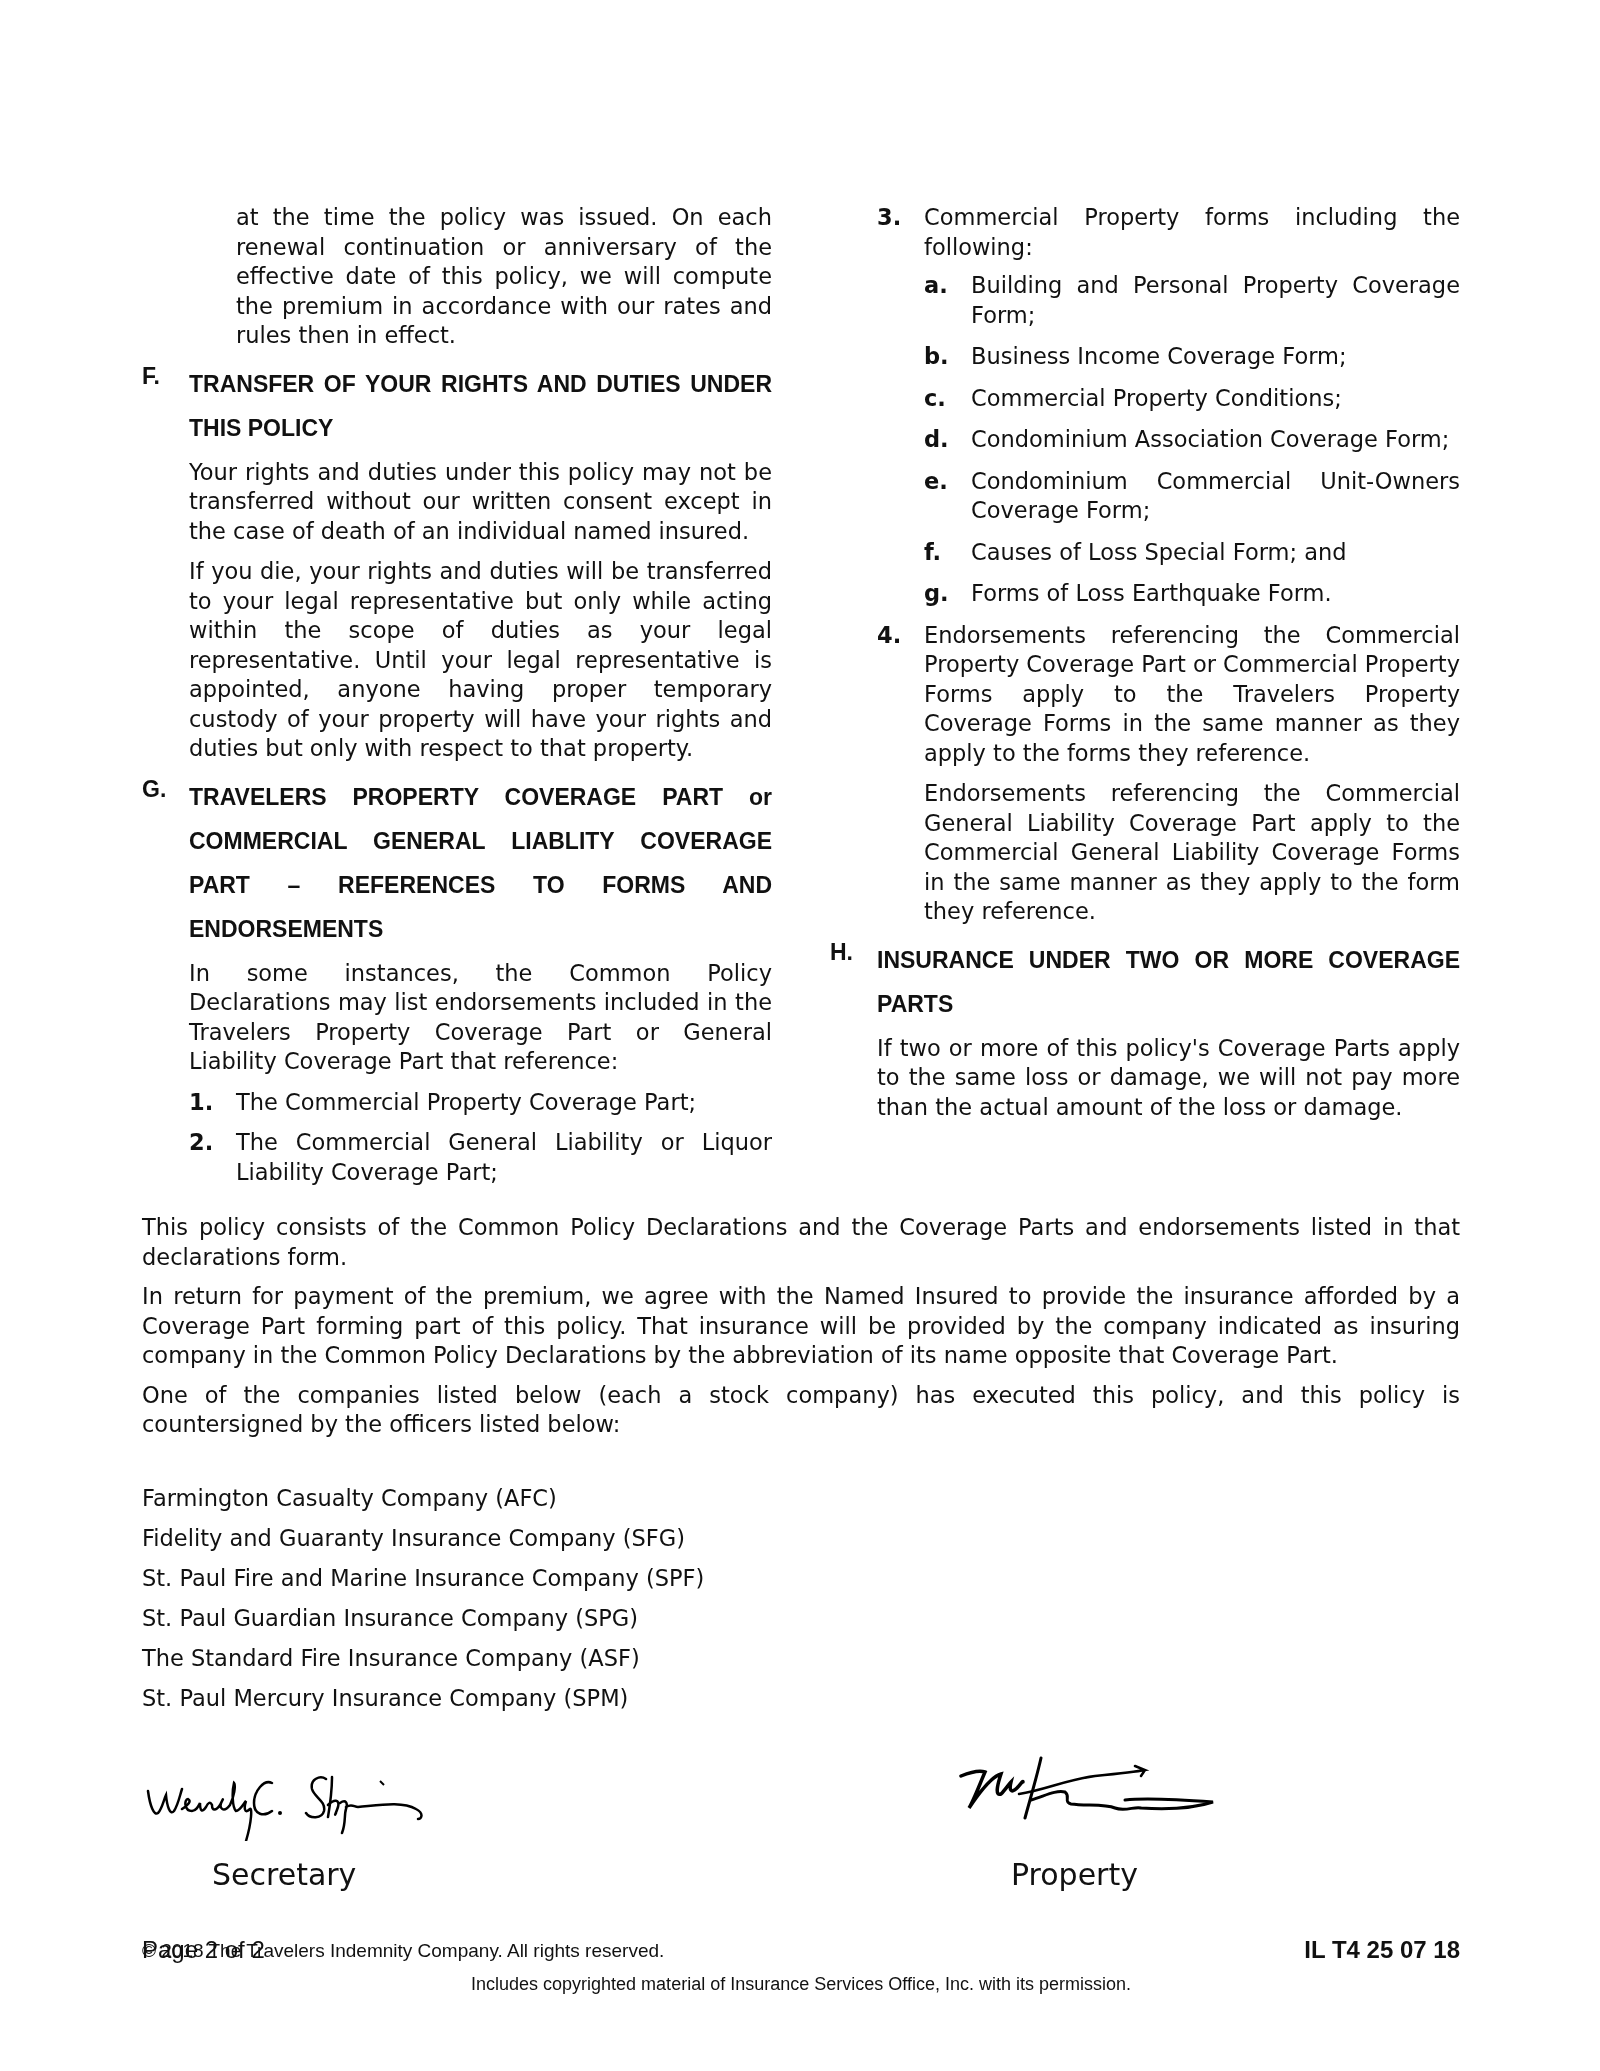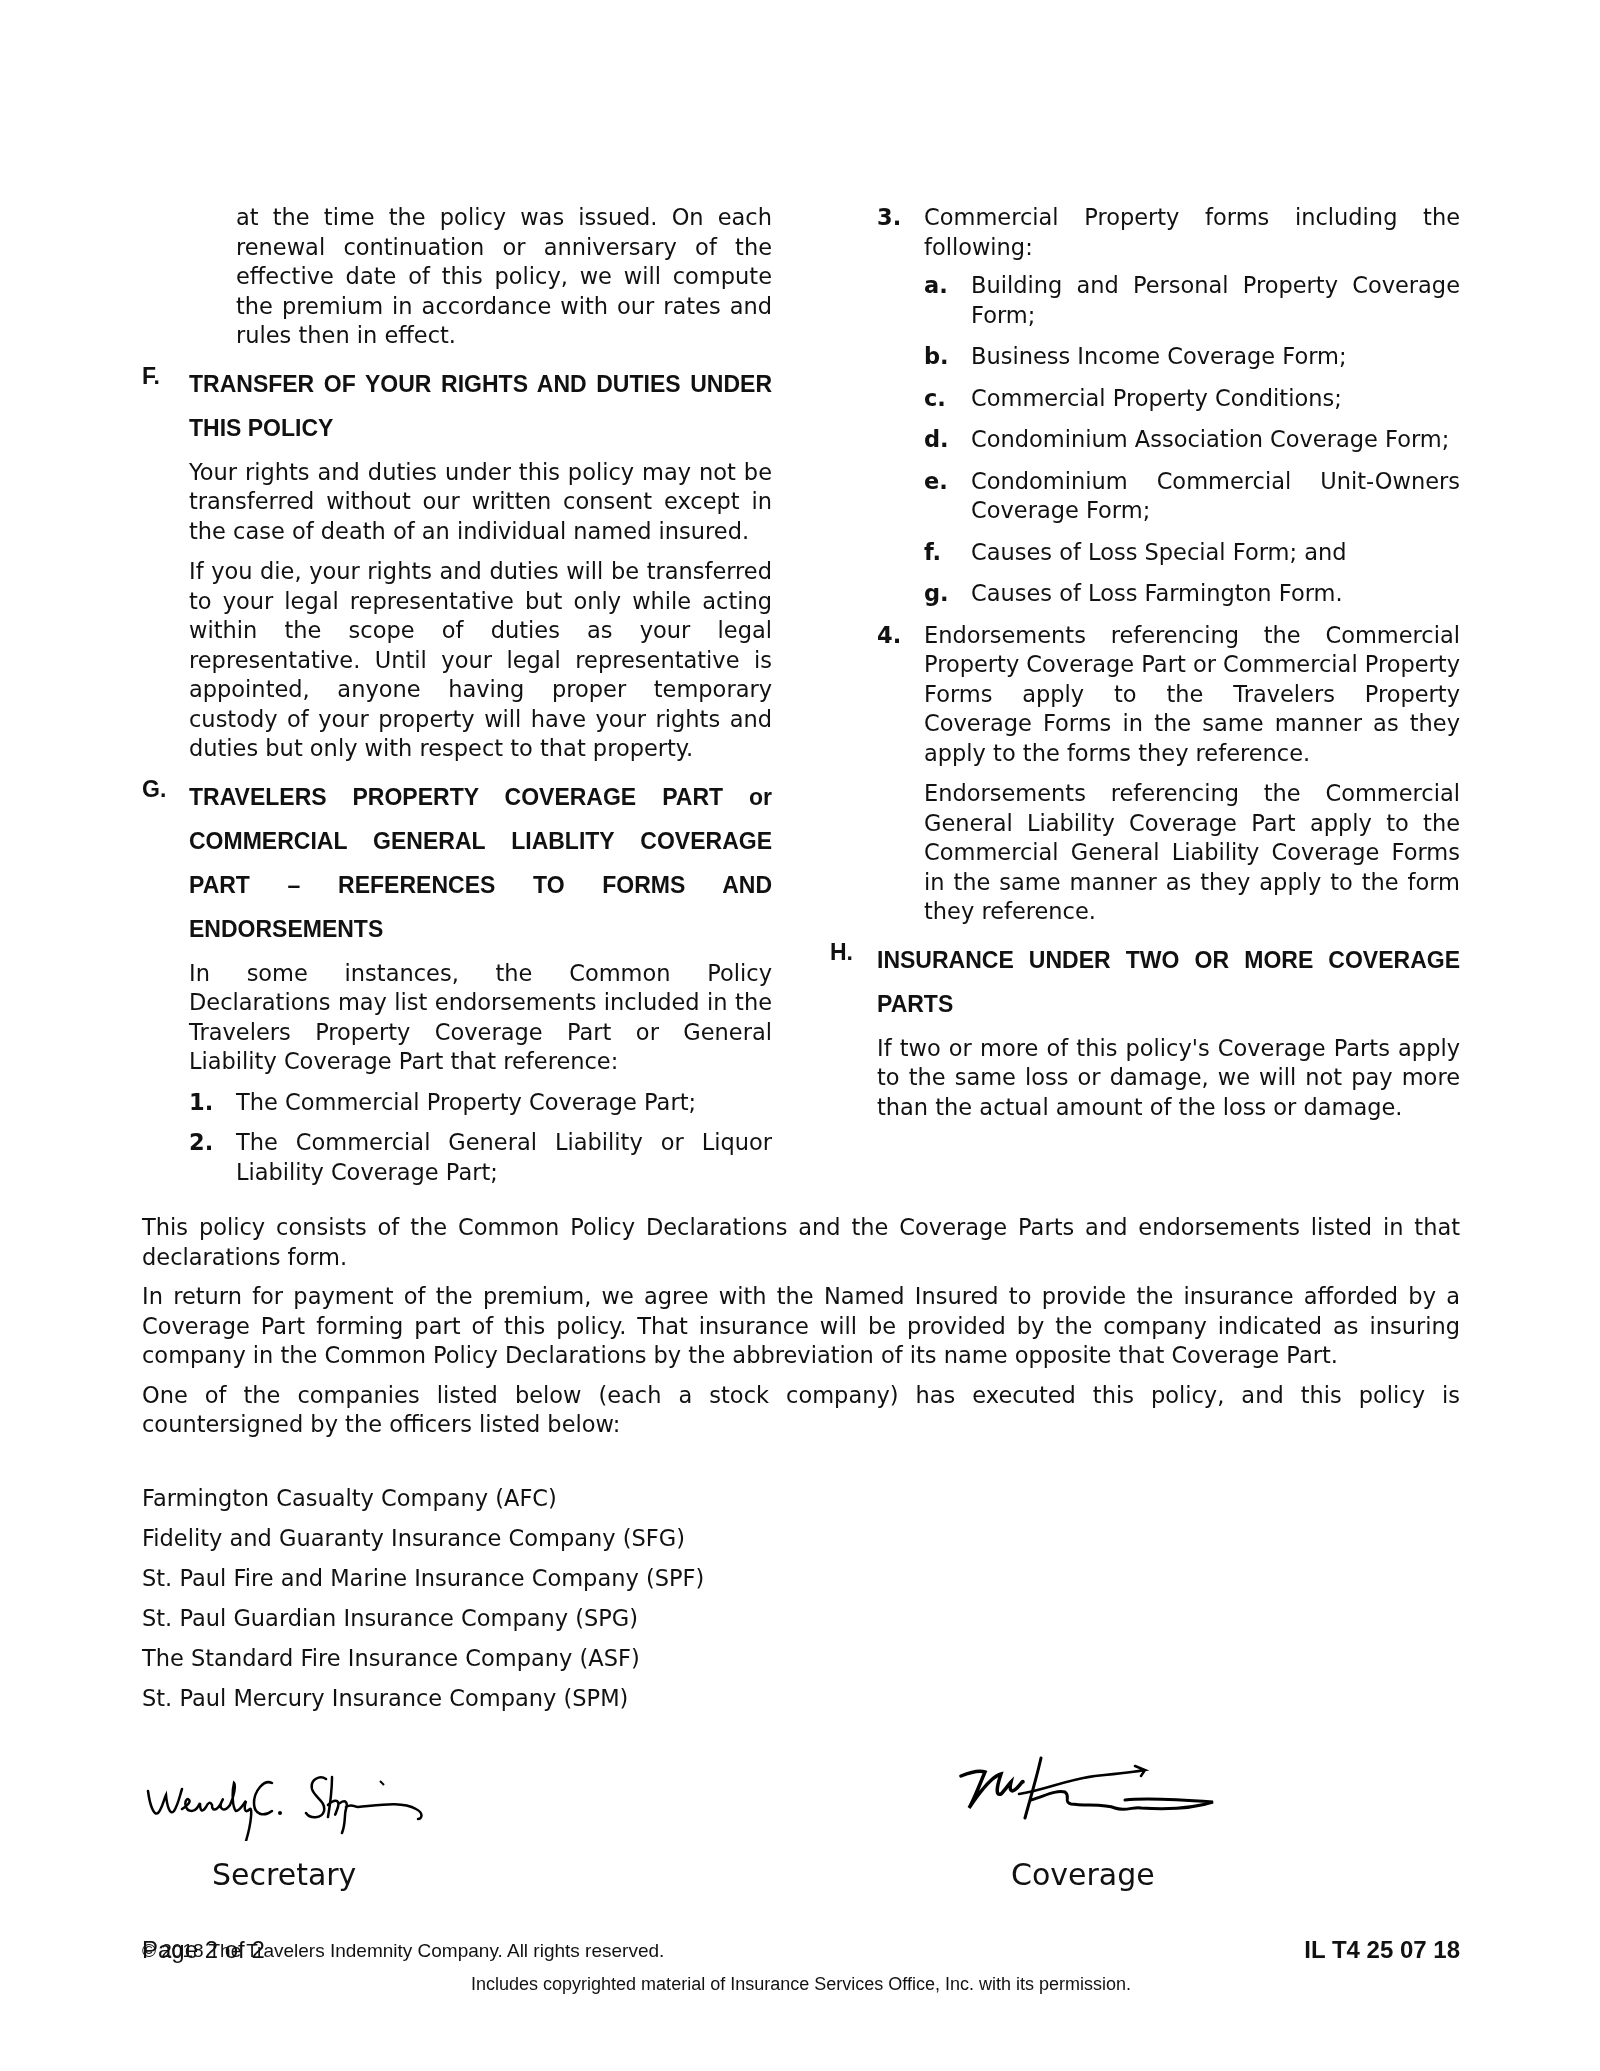--- a/index.html
+++ b/index.html
@@ -105,21 +105,21 @@
       <div class="sub-item" style="margin-left:0">
         <span class="sub-label">e.</span>
         <span class="sub-text just">Condominium Commercial Unit-Owners Coverage Form;</span>
       </div>
       <div class="sub-item" style="margin-left:0">
         <span class="sub-label">f.</span>
         <span class="sub-text just">Causes of Loss Special Form; and</span>
       </div>
       <div class="sub-item" style="margin-left:0">
         <span class="sub-label">g.</span>
-        <span class="sub-text just">Causes of Loss Farmington Form.</span>
+        <span class="sub-text just">Forms of Loss Earthquake Form.</span>
       </div>
     </div>
 
     <div class="right-num">
       <span class="num-label">4.</span>
       <span class="num-text just">Endorsements referencing the Commercial Property Coverage Part or Commercial Property Forms apply to the Travelers Property Coverage Forms in the same manner as they apply to the forms they reference.</span>
     </div>
     <p class="right-cont just">Endorsements referencing the Commercial General Liability Coverage Part apply to the Commercial General Liability Coverage Forms in the same manner as they apply to the form they reference.</p>
 
     <div class="sec">
@@ -152,21 +152,21 @@
     <path d="M240 20 L244 24" stroke="#000" stroke-width="2"></path>
   </svg>
   <div class="sig-title" style="left:212px; top:1841px;">Secretary</div>
 
   <svg class="sig" style="left:945px; top:1730px;" width="290" height="90" viewBox="0 0 290 90">
     <path d="M16 30 C26 26, 34 24, 40 26 C34 40, 28 56, 24 62 C36 44, 48 30, 56 28 C52 40, 50 50, 56 48 C60 44, 64 38, 66 36 C64 44, 66 48, 72 42 C76 38, 78 34, 78 36" fill="none" stroke="#000" stroke-width="3.5" stroke-linecap="round"></path>
     <path d="M96 12 C92 30, 86 50, 80 72" fill="none" stroke="#000" stroke-width="3" stroke-linecap="round"></path>
     <path d="M74 48 C100 44, 120 34, 150 30 C170 28, 190 26, 200 24 L190 20 M200 24 L196 30" fill="none" stroke="#000" stroke-width="2.5" stroke-linecap="round"></path>
     <path d="M86 54 C100 50, 110 44, 120 46 C126 50, 118 56, 126 58 C140 60, 160 58, 170 62 C180 66, 190 60, 196 62 C230 64, 250 62, 268 56 C240 54, 200 52, 180 54" fill="none" stroke="#000" stroke-width="3" stroke-linecap="round"></path>
   </svg>
-  <div class="sig-title" style="left:1011px; top:1841px;">Coverage</div>
+  <div class="sig-title" style="left:1011px; top:1841px;">Property</div>
 
   <div class="footer">
     <span class="footer-page">Page 2 of 2</span>
     <span class="footer-copy">© 2018 The Travelers Indemnity Company. All rights reserved.</span>
     <span class="footer-form">IL T4 25 07 18</span>
     <span class="footer-iso">Includes copyrighted material of Insurance Services Office, Inc. with its permission.</span>
   </div>
 
 </div>
 

